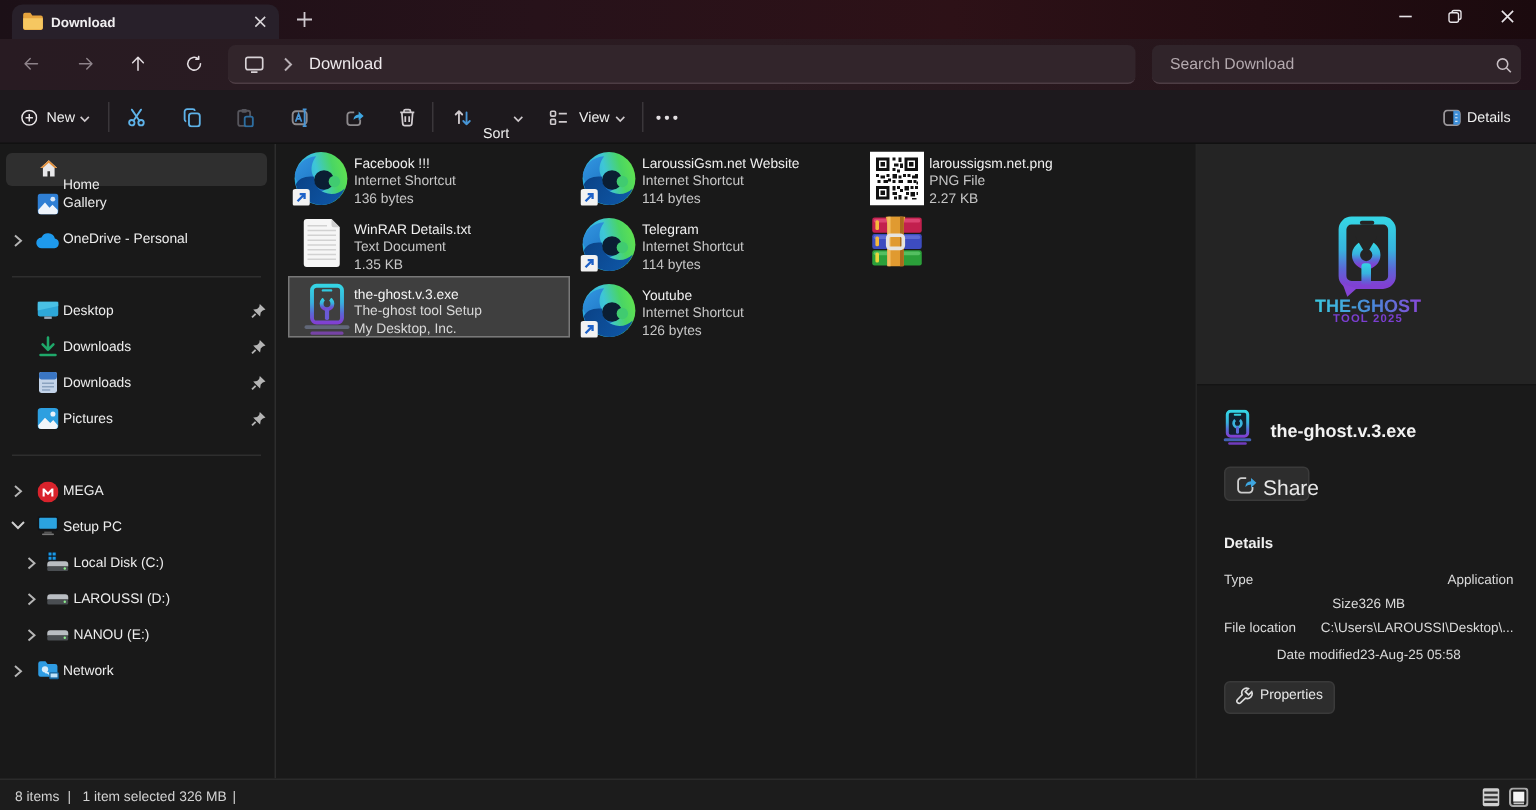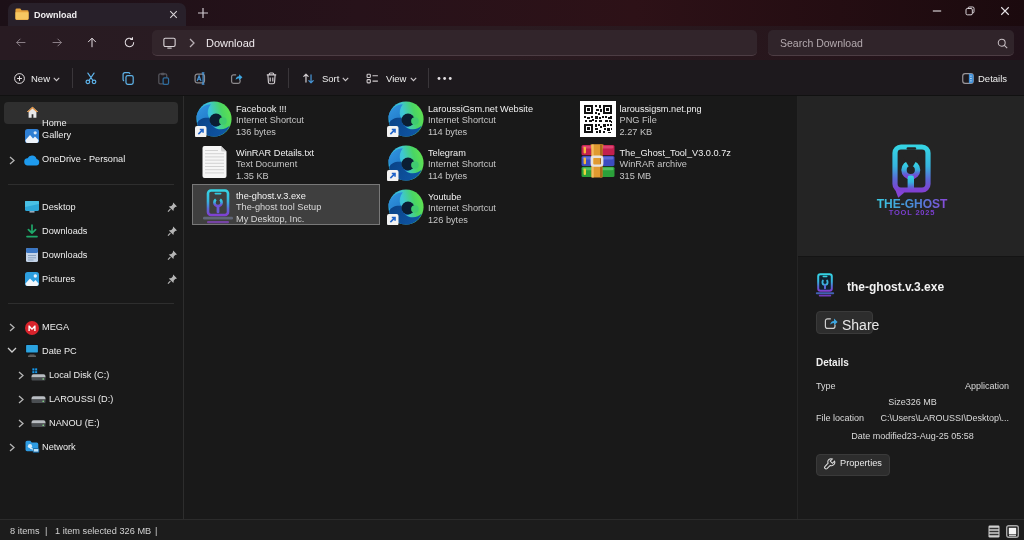--- a/index.html
+++ b/index.html
@@ -158,21 +158,21 @@
   <svg class="abs" style="left:265px;top:12px" width="13" height="13" viewBox="0 0 18 18">
     <path d="M2.5,4 h13 M6,4 V2.8 a1.4,1.4 0 0 1 1.4,-1.4 h3.2 A1.4,1.4 0 0 1 12,2.8 V4 M4,4 l0.8,10.5 a2,2 0 0 0 2,1.8 h4.4 a2,2 0 0 0 2,-1.8 L14,4" fill="none" stroke="#d2cdd1" stroke-width="1.6"></path>
     <path d="M7.2,7.5 v5.5 M10.8,7.5 v5.5" stroke="#d2cdd1" stroke-width="1.6"></path>
   </svg>
   <div class="abs" style="left:288px;top:8px;width:1px;height:20px;background:#3a363a"></div>
 
   <svg class="abs" style="left:302px;top:12px" width="13" height="13" viewBox="0 0 18 18">
     <path d="M5.5,14 V3 M2.5,6 L5.5,3 L8.5,6" stroke="#cfcacd" stroke-width="1.7" fill="none" stroke-linecap="round" stroke-linejoin="round"></path>
     <path d="M12.5,4 V15 M9.5,12 L12.5,15 L15.5,12" stroke="#4795d6" stroke-width="1.7" fill="none" stroke-linecap="round" stroke-linejoin="round"></path>
   </svg>
-  <span class="abs" style="left:322px;top:13px;font-size:9.5px;color:#eee">Sort</span>
+  <span class="abs" style="left:322px;top:24px;font-size:9.5px;color:#eee">Sort</span>
   <svg class="abs" style="left:342px;top:16.5px" width="7" height="5" viewBox="0 0 9 6">
       <path d="M1,1 L4.5,4.5 L8,1" stroke="#cfcacd" stroke-width="1.4" fill="none"></path>
     </svg>
 
   <svg class="abs" style="left:366px;top:12px" width="13" height="13" viewBox="0 0 18 18">
     <rect x="1.5" y="3" width="4.5" height="4.5" rx="1" fill="none" stroke="#cfcacd" stroke-width="1.5"></rect>
     <rect x="1.5" y="10.5" width="4.5" height="4.5" rx="1" fill="none" stroke="#cfcacd" stroke-width="1.5"></rect>
     <path d="M9,5.2 H16.5 M9,12.7 H16.5" stroke="#cfcacd" stroke-width="1.6"></path>
   </svg>
   <span class="abs" style="left:386px;top:13px;font-size:9.5px;color:#eee">View</span>
@@ -277,21 +277,21 @@
 
   <svg class="abs" style="left:7px;top:250px" width="10" height="8" viewBox="0 0 10 8">
       <path d="M1,2 L5,6 L9,2" stroke="#cfcfcf" stroke-width="1.3" fill="none"></path>
     </svg>
   <svg class="abs" style="left:25px;top:248px" width="14" height="13" viewBox="0 0 14 13">
     <rect x="0" y="0" width="14" height="9.6" rx="1.4" fill="#11151a"></rect>
     <rect x="1.1" y="1.1" width="11.8" height="7.4" rx="0.7" fill="#2ba3e0"></rect>
     <rect x="4.5" y="10.4" width="5" height="1.2" fill="#555"></rect>
     <rect x="3" y="11.6" width="8" height="1.2" rx="0.6" fill="#777"></rect>
   </svg>
-  <span class="abs" style="left:42px;top:250px">Date PC</span>
+  <span class="abs" style="left:42px;top:250px">Setup PC</span>
 
   <svg class="abs" style="left:17px;top:275px" width="8" height="9" viewBox="0 0 8 9">
       <path d="M2,1 L6,4.5 L2,8" stroke="#b5b5b5" stroke-width="1.3" fill="none"></path>
     </svg>
   <svg class="abs" style="left:31px;top:272px" width="15" height="13" viewBox="0 0 15 13">
     <rect x="1" y="0" width="5.5" height="5.5" fill="#1a99e8"></rect>
     <path d="M1,0 h5.5 v5.5 h-5.5 Z M3.7,0 v5.5 M1,2.75 h5.5" stroke="#11151a" stroke-width="0.7" fill="none"></path>
     <path d="M0.5,8.2 a2,2 0 0 1 2,-2 h10 a2,2 0 0 1 2,2 v1.4 h-14 Z" fill="#b9bdc2"></path>
     <rect x="0.5" y="9.6" width="14" height="3" rx="1" fill="#4a4e52"></rect>
     <circle cx="12.2" cy="11" r="0.8" fill="#8eee8e"></circle>
@@ -448,25 +448,20 @@
     <rect x="1.5" y="23.6" width="31" height="2.6" rx="1.3" fill="#5cc468" opacity="0.85"></rect>
     <rect x="2.6" y="2.8" width="2.4" height="6.6" rx="1" fill="#f5b93c"></rect>
     <rect x="2.6" y="13.6" width="2.4" height="6.6" rx="1" fill="#f5b93c"></rect>
     <rect x="2.6" y="24.4" width="2.4" height="6.6" rx="1" fill="#e8d53c"></rect>
     <path d="M9.5,0.5 h13 l-1.5,6 h-10 Z" fill="#f0a93c"></path>
     <rect x="10.5" y="0.5" width="11" height="33" rx="1" fill="#e09a30"></rect>
     <rect x="10.5" y="0.5" width="2.2" height="33" fill="#f2bc62"></rect>
     <rect x="19" y="0.5" width="2.5" height="33" fill="#a96a1c"></rect>
     <rect x="10.8" y="12.8" width="10.4" height="8.8" rx="2" fill="none" stroke="#e6e3de" stroke-width="2.4"></rect>
   </svg>
-  <div class="abs" style="left:435.5px;top:51.5px;font-size:9.2px;line-height:11.9px;color:#c6c6c6">
-      <div style="color:#f0f0f0">The_Ghost_Tool_V3.0.0.7z</div>
-      <div>WinRAR archive</div>
-      <div>315 MB</div>
-    </div>
 
   <svg class="abs" style="left:16px;top:92px" width="36" height="36" viewBox="0 0 36 36">
       <use href="#ghosticon"></use>
     </svg>
   <div class="abs" style="left:52px;top:94.5px;font-size:9.2px;line-height:11.9px;color:#d9d9d9">
       <div style="color:#f4f4f4">the-ghost.v.3.exe</div>
       <div>The-ghost tool Setup</div>
       <div>My Desktop, Inc.</div>
     </div>
 

